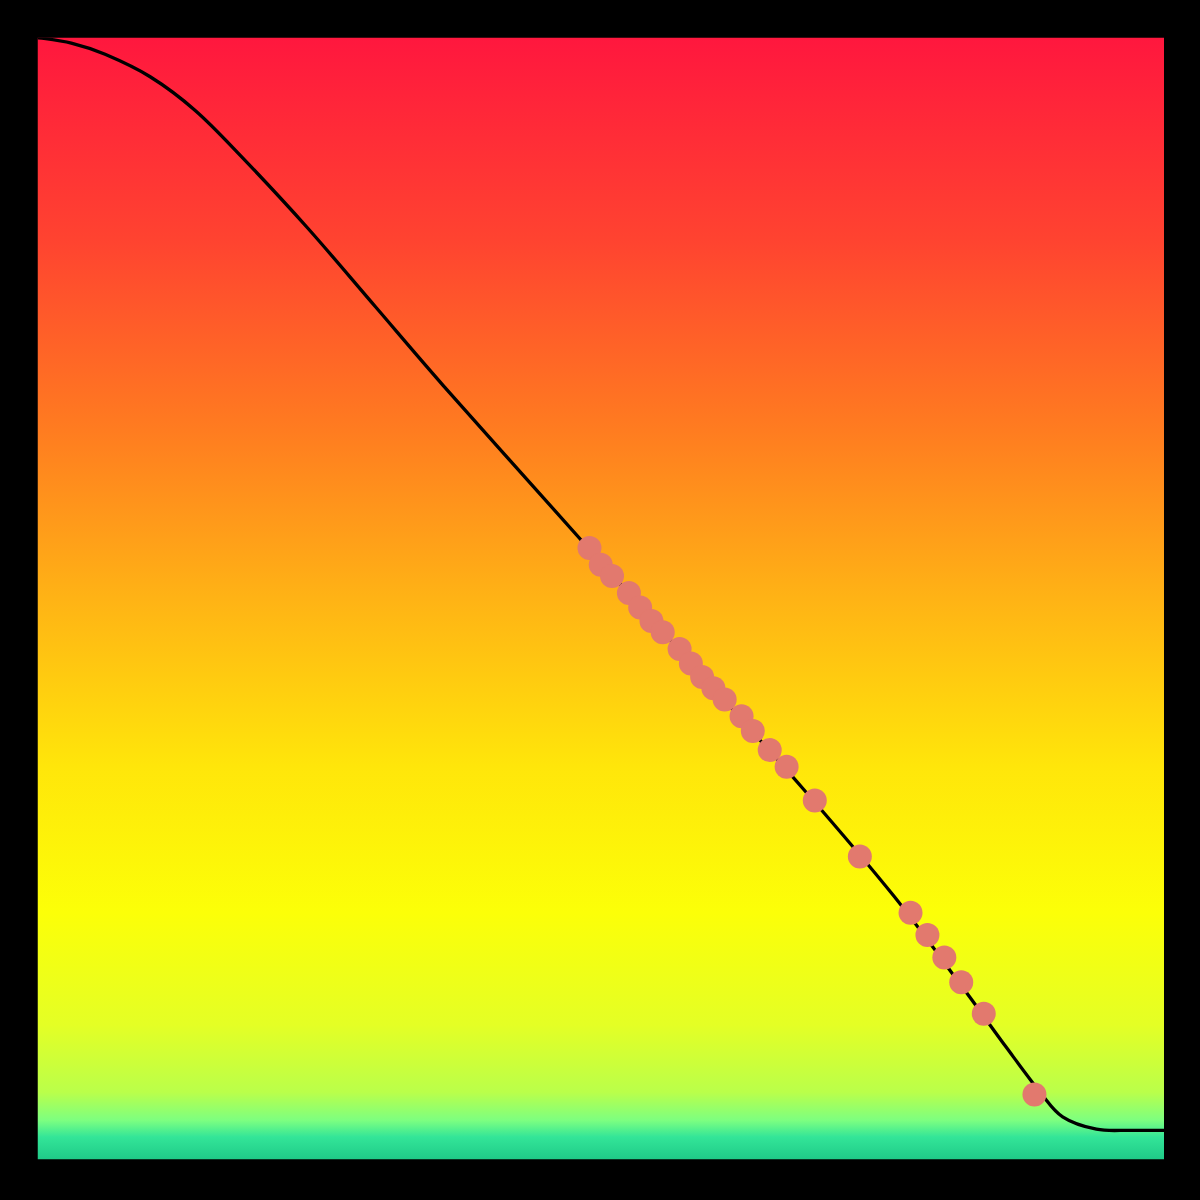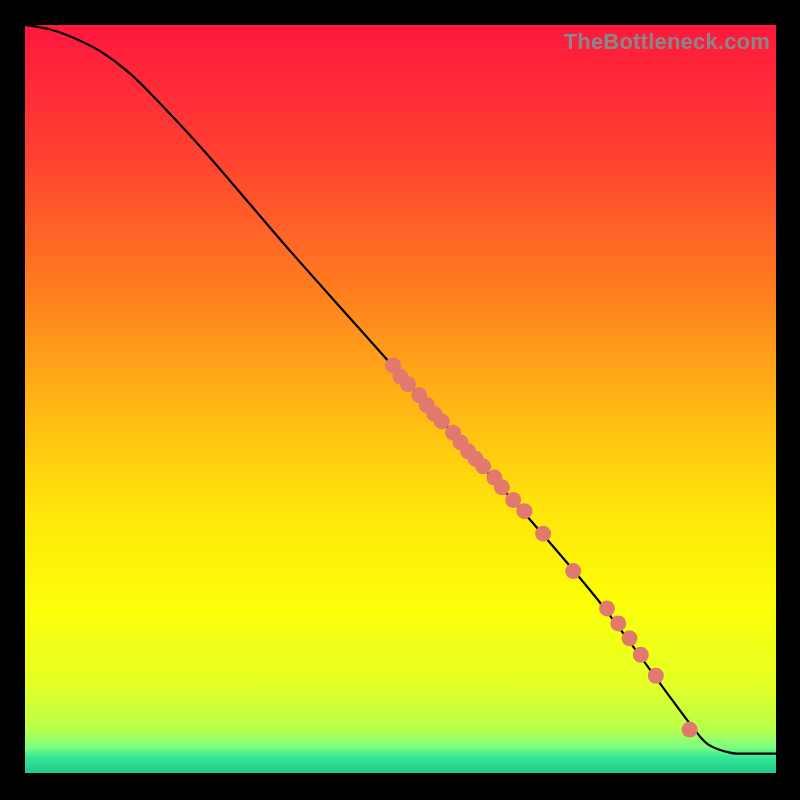--- a/index.html
+++ b/index.html
@@ -80,14 +80,13 @@
         <circle cx="518.1899999999999" cy="508.64" r="8" fill="#e2796e" stroke="#9b4a42" stroke-width="0"></circle>
         <circle cx="548.23" cy="546.04" r="8" fill="#e2796e" stroke="#9b4a42" stroke-width="0"></circle>
         <circle cx="582.025" cy="583.44" r="8" fill="#e2796e" stroke="#9b4a42" stroke-width="0"></circle>
         <circle cx="593.2900000000001" cy="598.4" r="8" fill="#e2796e" stroke="#9b4a42" stroke-width="0"></circle>
         <circle cx="604.5550000000001" cy="613.36" r="8" fill="#e2796e" stroke="#9b4a42" stroke-width="0"></circle>
         <circle cx="615.8199999999999" cy="629.816" r="8" fill="#e2796e" stroke="#9b4a42" stroke-width="0"></circle>
         <circle cx="630.84" cy="650.76" r="8" fill="#e2796e" stroke="#9b4a42" stroke-width="0"></circle>
         <circle cx="664.635" cy="704.616" r="8" fill="#e2796e" stroke="#9b4a42" stroke-width="0"></circle>
       </g>
   </svg>
-  <div class="watermark">TheBottleneck.com</div>
 </div>
 
 </body></html>

